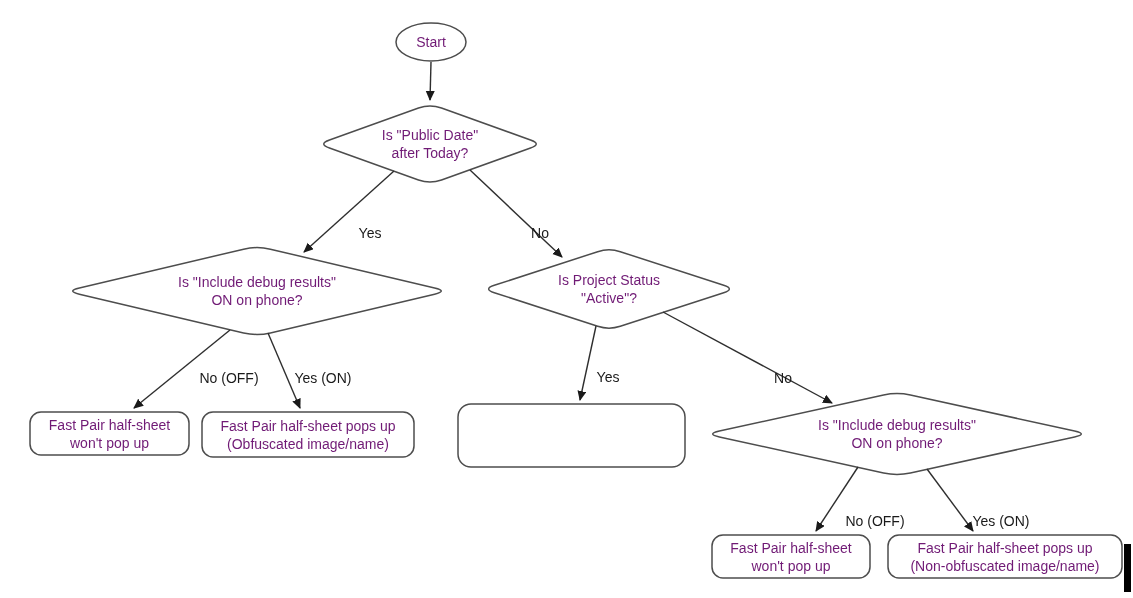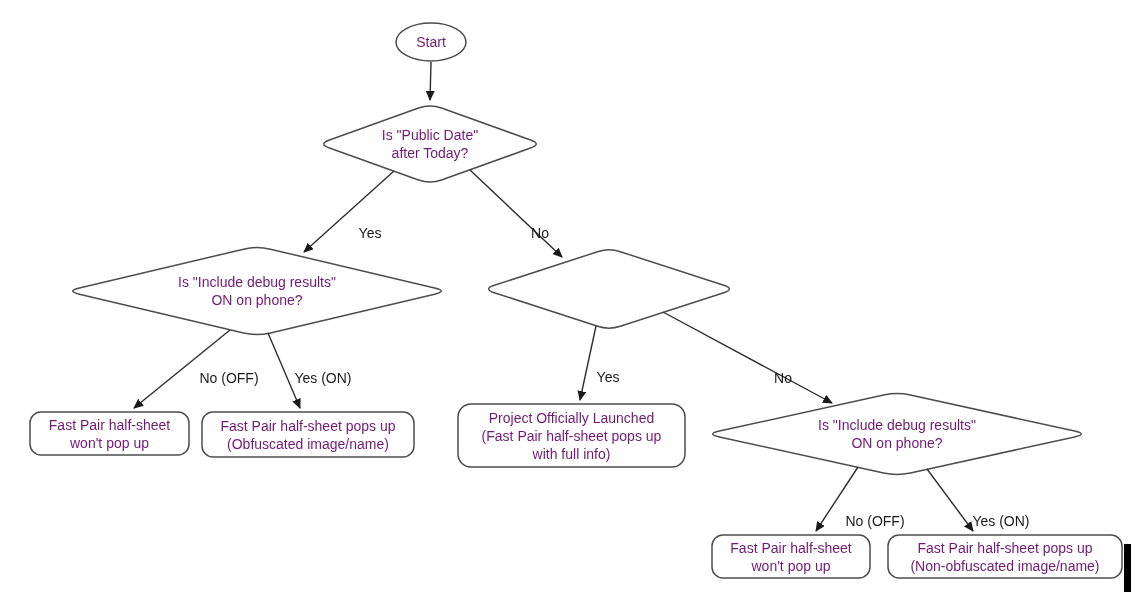--- a/index.html
+++ b/index.html
@@ -95,29 +95,28 @@
     <line class="edge" x1="663" y1="312" x2="832" y2="403" marker-end="url(#arw)"></line>
     <line class="edge" x1="858" y1="467" x2="816" y2="531" marker-end="url(#arw)"></line>
     <line class="edge" x1="927" y1="469" x2="973" y2="531" marker-end="url(#arw)"></line>
   </svg>
 
   <div class="node-label" style="left:396px; top:30px; width:70px; height:24px;">Start</div>
   <div class="node-label" style="left:330px; top:121px; width:200px; height:46px;">Is "Public Date"
 after Today?</div>
   <div class="node-label" style="left:117px; top:268px; width:280px; height:46px;">Is "Include debug results"
 ON on phone?</div>
+  <div class="node-label" style="left:509px; top:266px; width:200px; height:46px;">Is Project Status
+"Active"?</div>
   <div class="node-label" style="left:757px; top:411px; width:280px; height:46px;">Is "Include debug results"
 ON on phone?</div>
   <div class="node-label" style="left:30px; top:412px; width:159px; height:43px;">Fast Pair half-sheet
 won't pop up</div>
   <div class="node-label" style="left:202px; top:412px; width:212px; height:45px;">Fast Pair half-sheet pops up
 (Obfuscated image/name)</div>
-  <div class="node-label" style="left:458px; top:404px; width:227px; height:63px;">Project Officially Launched
-(Fast Pair half-sheet pops up
-with full info)</div>
   <div class="node-label" style="left:712px; top:535px; width:158px; height:43px;">Fast Pair half-sheet
 won't pop up</div>
   <div class="node-label" style="left:888px; top:535px; width:234px; height:43px;">Fast Pair half-sheet pops up
 (Non-obfuscated image/name)</div>
 
   <div class="edge-label" style="left:370px; top:217px;">Yes</div>
   <div class="edge-label" style="left:540px; top:217px;">No</div>
   <div class="edge-label" style="left:229px; top:362px;">No (OFF)</div>
   <div class="edge-label" style="left:323px; top:362px;">Yes (ON)</div>
   <div class="edge-label" style="left:608px; top:361px;">Yes</div>

